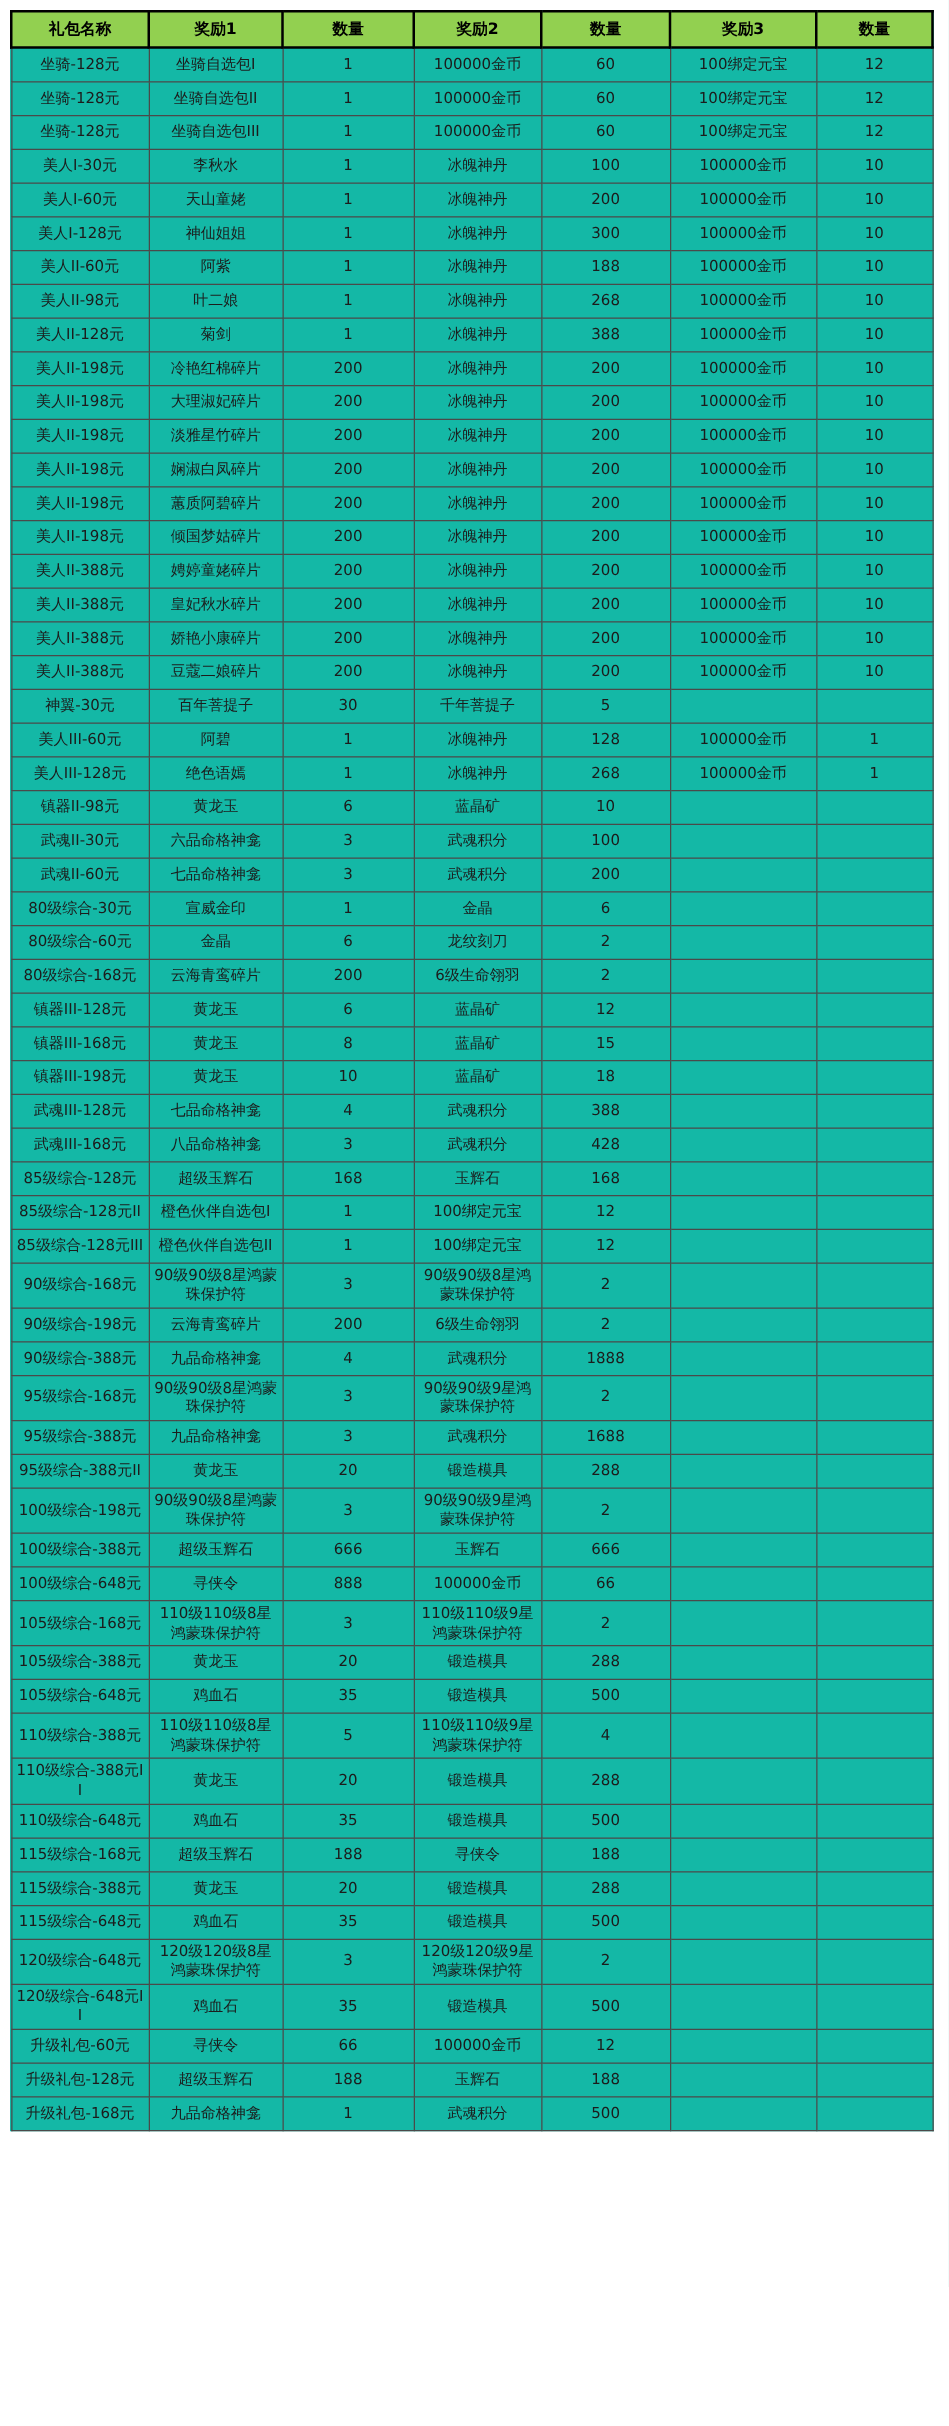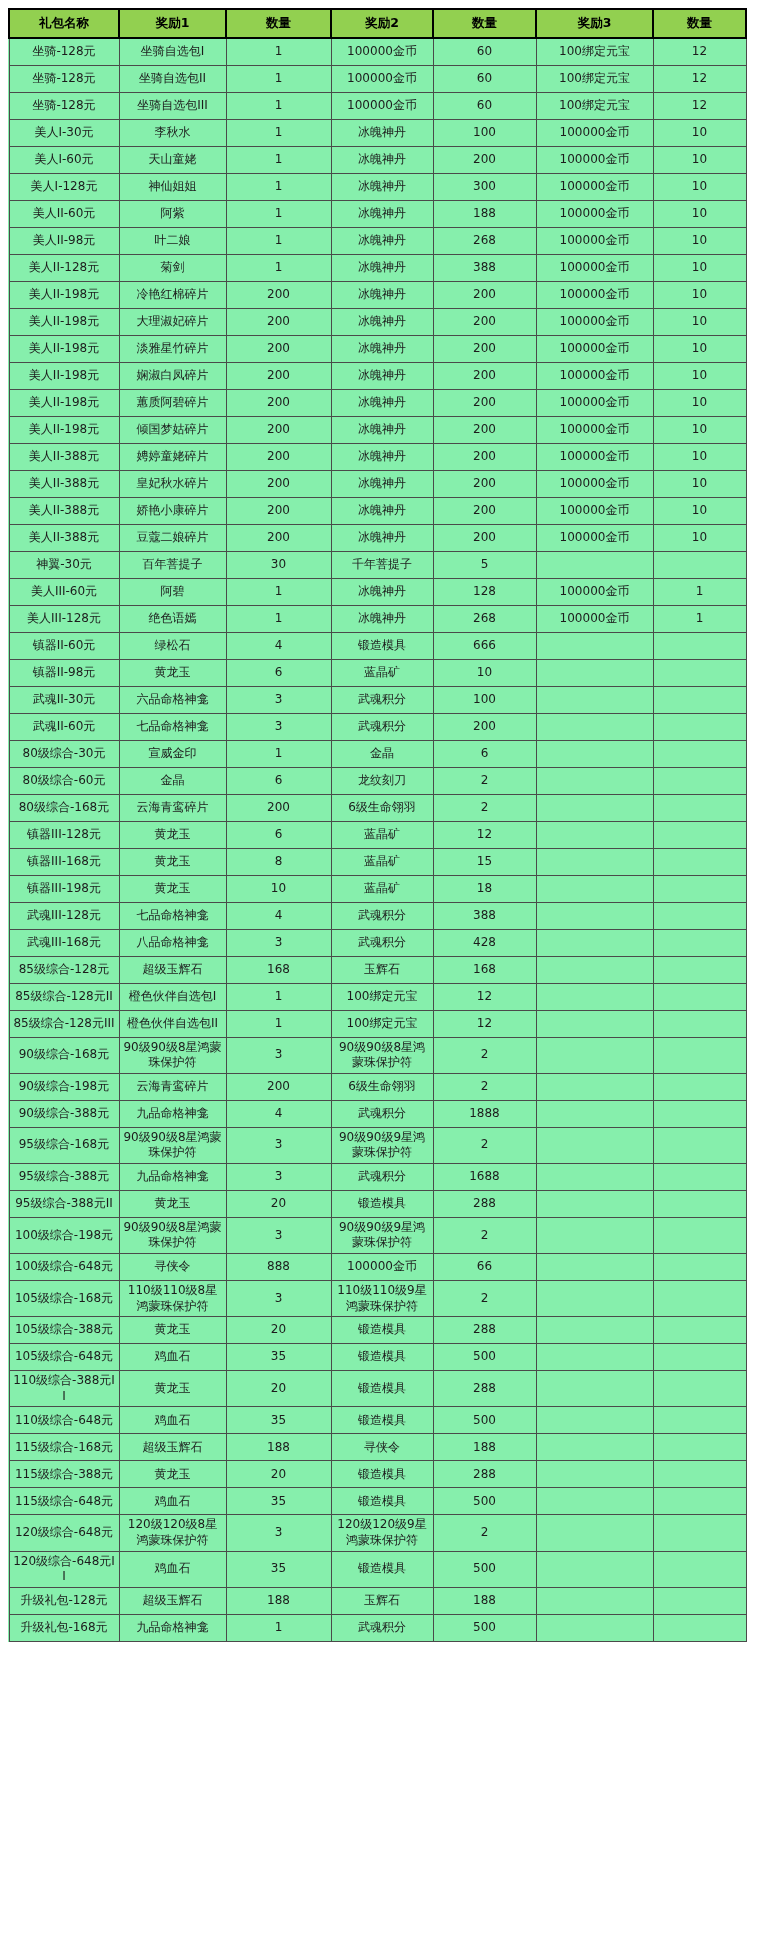--- a/index.html
+++ b/index.html
@@ -11,21 +11,21 @@
     -webkit-font-smoothing: antialiased;
   }
   .page {
     width: 759px;
     padding: 8px 14px 8px 8px;
   }
   table.reward-table {
     border-collapse: collapse;
     table-layout: fixed;
     width: 737px;
-    background: #86efac;
+    background: #14b8a6;
   }
   table.reward-table th {
     background: #92D050;
     color: #000000;
     font-size: 12.5px;
     font-weight: bold;
     border: 2px solid #000000;
     height: 29px;
     text-align: center;
     vertical-align: middle;
@@ -262,29 +262,20 @@
         <tr>
     <td>美人III-128元</td>
     <td>绝色语嫣</td>
     <td>1</td>
     <td>冰魄神丹</td>
     <td>268</td>
     <td>100000金币</td>
     <td>1</td>
   </tr>
         <tr>
-    <td>镇器II-60元</td>
-    <td>绿松石</td>
-    <td>4</td>
-    <td>锻造模具</td>
-    <td>666</td>
-    <td></td>
-    <td></td>
-  </tr>
-        <tr>
     <td>镇器II-98元</td>
     <td>黄龙玉</td>
     <td>6</td>
     <td>蓝晶矿</td>
     <td>10</td>
     <td></td>
     <td></td>
   </tr>
         <tr>
     <td>武魂II-30元</td>
@@ -460,20 +451,29 @@
         <tr>
     <td>100级综合-198元</td>
     <td>90级90级8星鸿蒙珠保护符</td>
     <td>3</td>
     <td>90级90级9星鸿蒙珠保护符</td>
     <td>2</td>
     <td></td>
     <td></td>
   </tr>
         <tr>
+    <td>100级综合-388元</td>
+    <td>超级玉辉石</td>
+    <td>666</td>
+    <td>玉辉石</td>
+    <td>666</td>
+    <td></td>
+    <td></td>
+  </tr>
+        <tr>
     <td>100级综合-648元</td>
     <td>寻侠令</td>
     <td>888</td>
     <td>100000金币</td>
     <td>66</td>
     <td></td>
     <td></td>
   </tr>
         <tr>
     <td>105级综合-168元</td>
@@ -492,20 +492,29 @@
     <td>288</td>
     <td></td>
     <td></td>
   </tr>
         <tr>
     <td>105级综合-648元</td>
     <td>鸡血石</td>
     <td>35</td>
     <td>锻造模具</td>
     <td>500</td>
+    <td></td>
+    <td></td>
+  </tr>
+        <tr>
+    <td>110级综合-388元</td>
+    <td>110级110级8星鸿蒙珠保护符</td>
+    <td>5</td>
+    <td>110级110级9星鸿蒙珠保护符</td>
+    <td>4</td>
     <td></td>
     <td></td>
   </tr>
         <tr>
     <td>110级综合-388元II</td>
     <td>黄龙玉</td>
     <td>20</td>
     <td>锻造模具</td>
     <td>288</td>
     <td></td>
@@ -559,20 +568,29 @@
         <tr>
     <td>120级综合-648元II</td>
     <td>鸡血石</td>
     <td>35</td>
     <td>锻造模具</td>
     <td>500</td>
     <td></td>
     <td></td>
   </tr>
         <tr>
+    <td>升级礼包-60元</td>
+    <td>寻侠令</td>
+    <td>66</td>
+    <td>100000金币</td>
+    <td>12</td>
+    <td></td>
+    <td></td>
+  </tr>
+        <tr>
     <td>升级礼包-128元</td>
     <td>超级玉辉石</td>
     <td>188</td>
     <td>玉辉石</td>
     <td>188</td>
     <td></td>
     <td></td>
   </tr>
         <tr>
     <td>升级礼包-168元</td>

